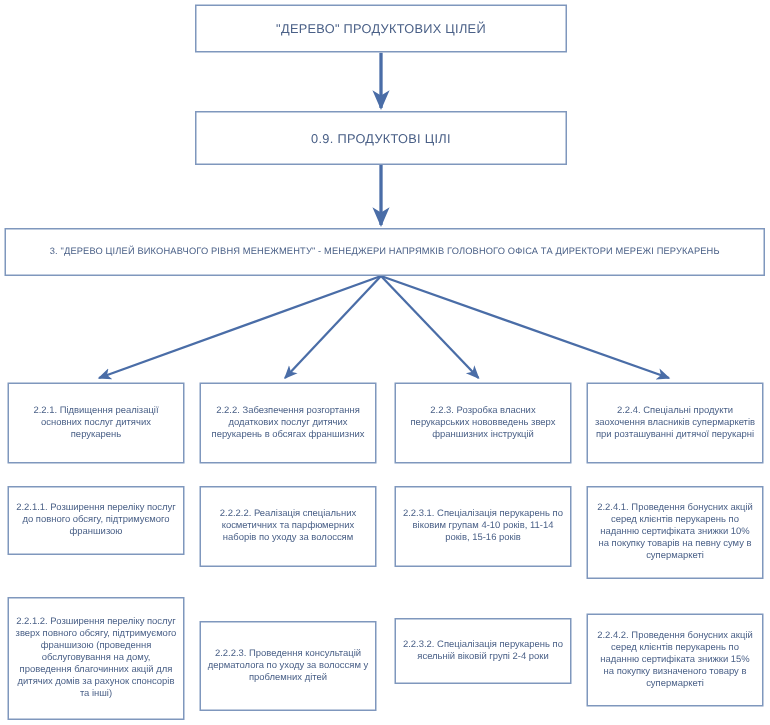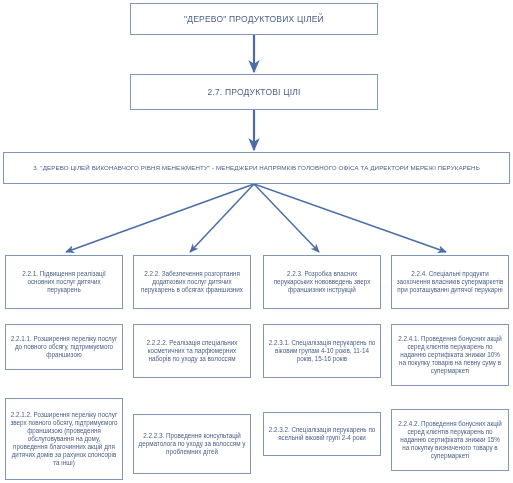--- a/index.html
+++ b/index.html
@@ -109,21 +109,21 @@
     <line x1="254" y1="184" x2="190" y2="252" stroke="#4a6da7" stroke-width="1.5" marker-end="url(#arrow)"></line>
     <line x1="254" y1="184" x2="319" y2="252" stroke="#4a6da7" stroke-width="1.5" marker-end="url(#arrow)"></line>
     <line x1="254" y1="184" x2="446" y2="252" stroke="#4a6da7" stroke-width="1.5" marker-end="url(#arrow)"></line>
   </svg>
 
   <div class="node lvl1">
     <span>"ДЕРЕВО" ПРОДУКТОВИХ ЦІЛЕЙ</span>
   </div>
 
   <div class="node lvl2">
-    <span>2.7. ПРОДУКТОВІ ЦІЛІ</span>
+    <span>0.9. ПРОДУКТОВІ ЦІЛІ</span>
   </div>
 
   <div class="node lvl3">
     <span>3. "ДЕРЕВО ЦІЛЕЙ ВИКОНАВЧОГО РІВНЯ МЕНЕЖМЕНТУ" - МЕНЕДЖЕРИ НАПРЯМКІВ ГОЛОВНОГО ОФІСА ТА ДИРЕКТОРИ МЕРЕЖІ ПЕРУКАРЕНЬ</span>
   </div>
 
   <div class="node lvl4 c1">
     <span>2.2.1. Підвищення реалізації основних послуг дитячих перукарень</span>
   </div>
   <div class="node lvl4 c2">

